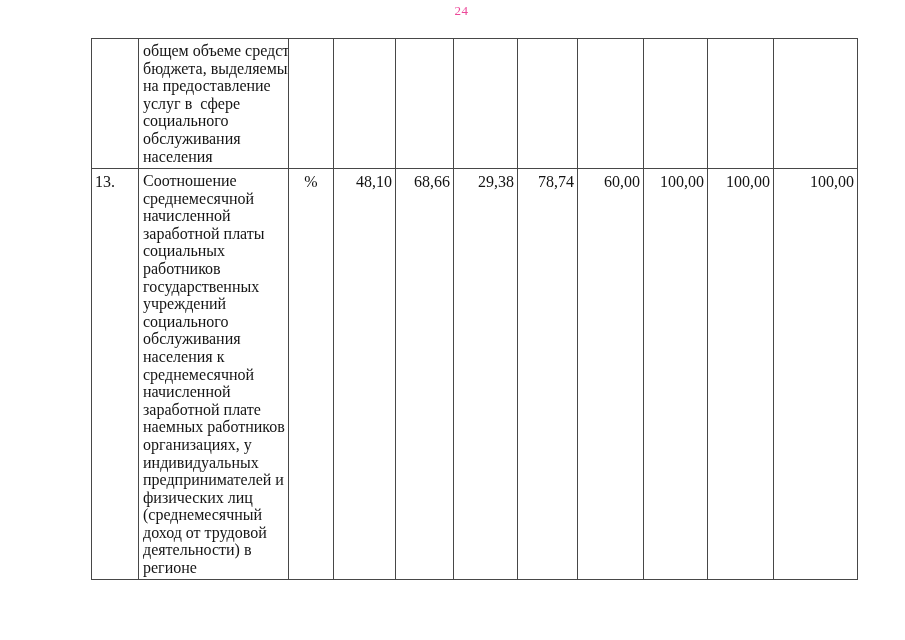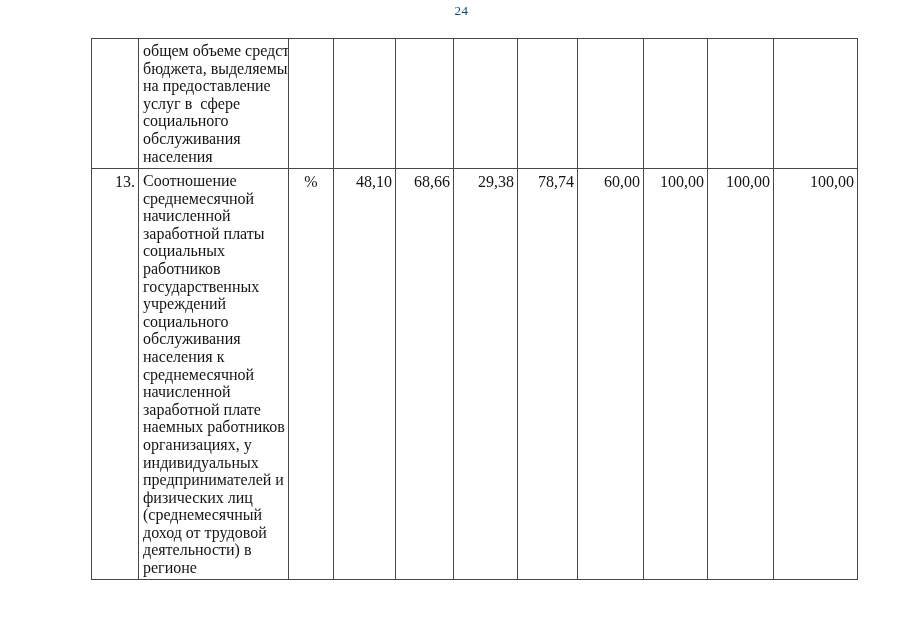--- a/index.html
+++ b/index.html
@@ -17,42 +17,42 @@
     overflow: hidden;
   }
   .page-number {
     position: absolute;
     top: 3px;
     left: 18px;
     right: 0;
     text-align: center;
     font-size: 13px;
     letter-spacing: 0.5px;
-    color: #0c4a6e;
+    color: #ec4899;
   }
   table.doc-table {
     position: absolute;
     left: 91px;
     top: 38px;
     width: 766px;
     border-collapse: collapse;
     table-layout: fixed;
   }
   .doc-table td {
     border: 1px solid #474747;
     vertical-align: top;
     font-size: 16px;
     line-height: 17.6px;
     padding: 2px 3px 2px 3px;
     overflow: hidden;
   }
   .doc-table tr.row-cont  { height: 130px; }
   .doc-table tr.row-main  { height: 405px; }
   td.cell-num {
-    text-align: right;
+    text-align: left;
     padding-top: 4px;
   }
   td.cell-indicator {
     white-space: pre;
     padding-left: 4px;
     padding-top: 3px;
   }
   td.cell-unit {
     text-align: center;
     padding-top: 4px;

